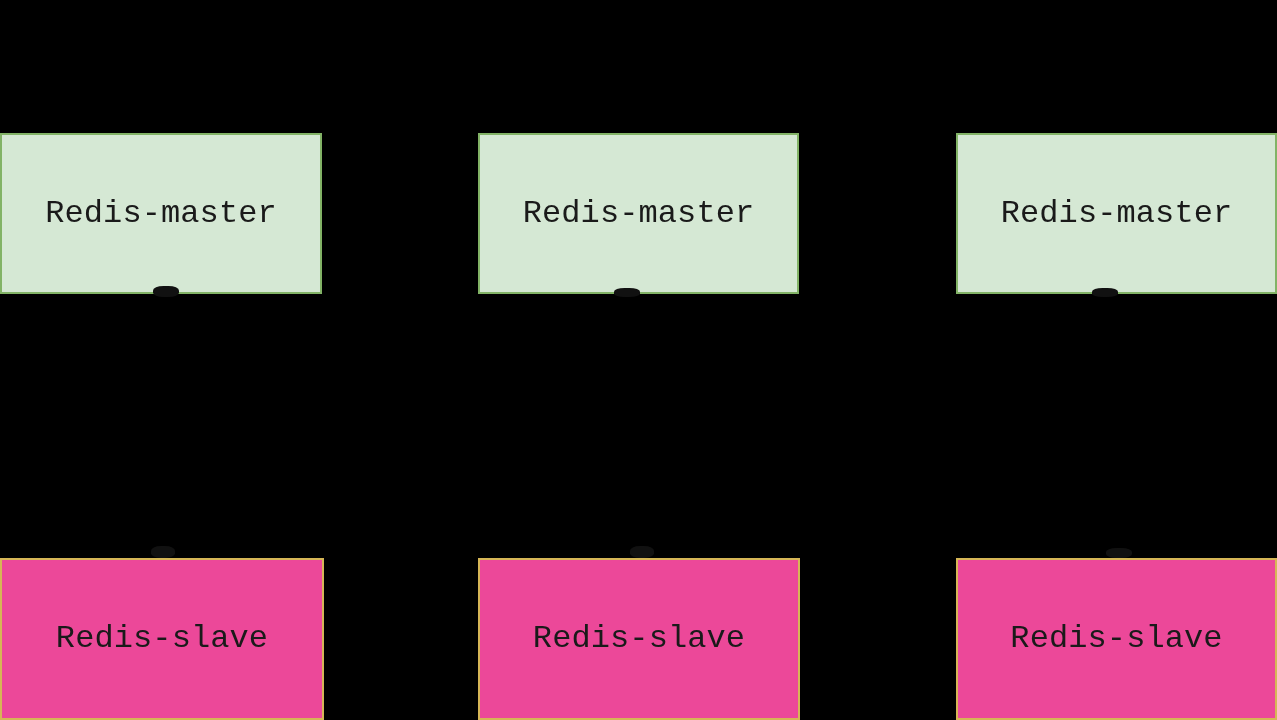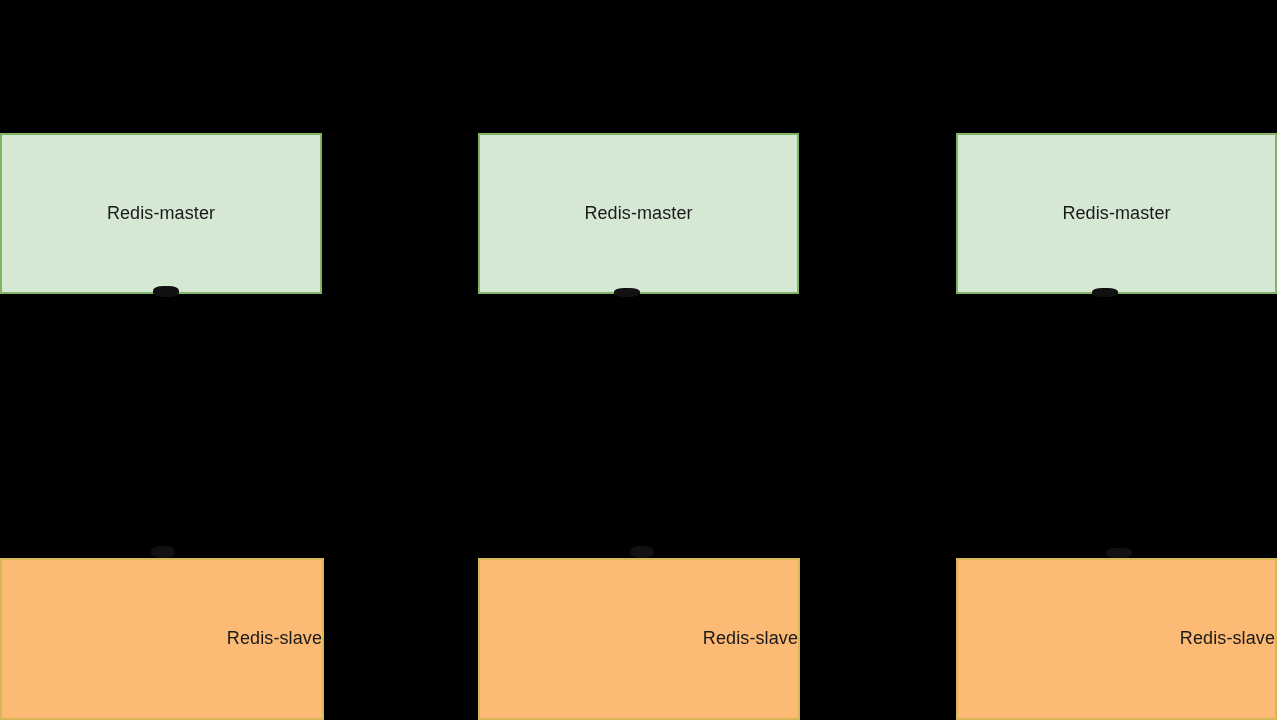--- a/index.html
+++ b/index.html
@@ -23,35 +23,34 @@
     position: absolute;
     box-sizing: border-box;
     display: flex;
     align-items: center;
     justify-content: center;
     border-style: solid;
     border-width: 2px;
     text-align: center;
   }
   .node-label {
-    font-family: Liberation Sans, sans-serif;
-    font-size: 18px;
+    font-family: Liberation Mono, monospace;
+    font-size: 32px;
     line-height: 1.1;
     letter-spacing: 0.1px;
     color: #1a1a1a;
     white-space: nowrap;
   }
   .master {
     background: #d5e8d4;
     border-color: #82b366;
   }
   .slave {
-    background: #fdba74;
+    background: #ec4899;
     border-color: #d6b656;
-    justify-content: flex-end;
   }
   
   .edge-line {
     position: absolute;
     width: 2px;
     background: #000000;
   }
   .nub {
     position: absolute;
     background: #111111;

